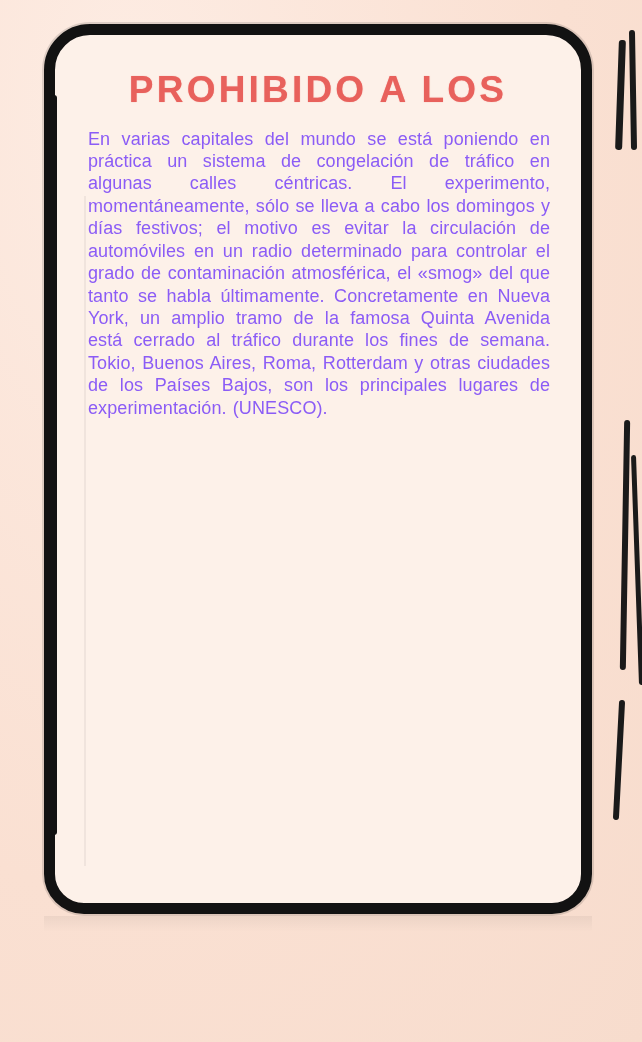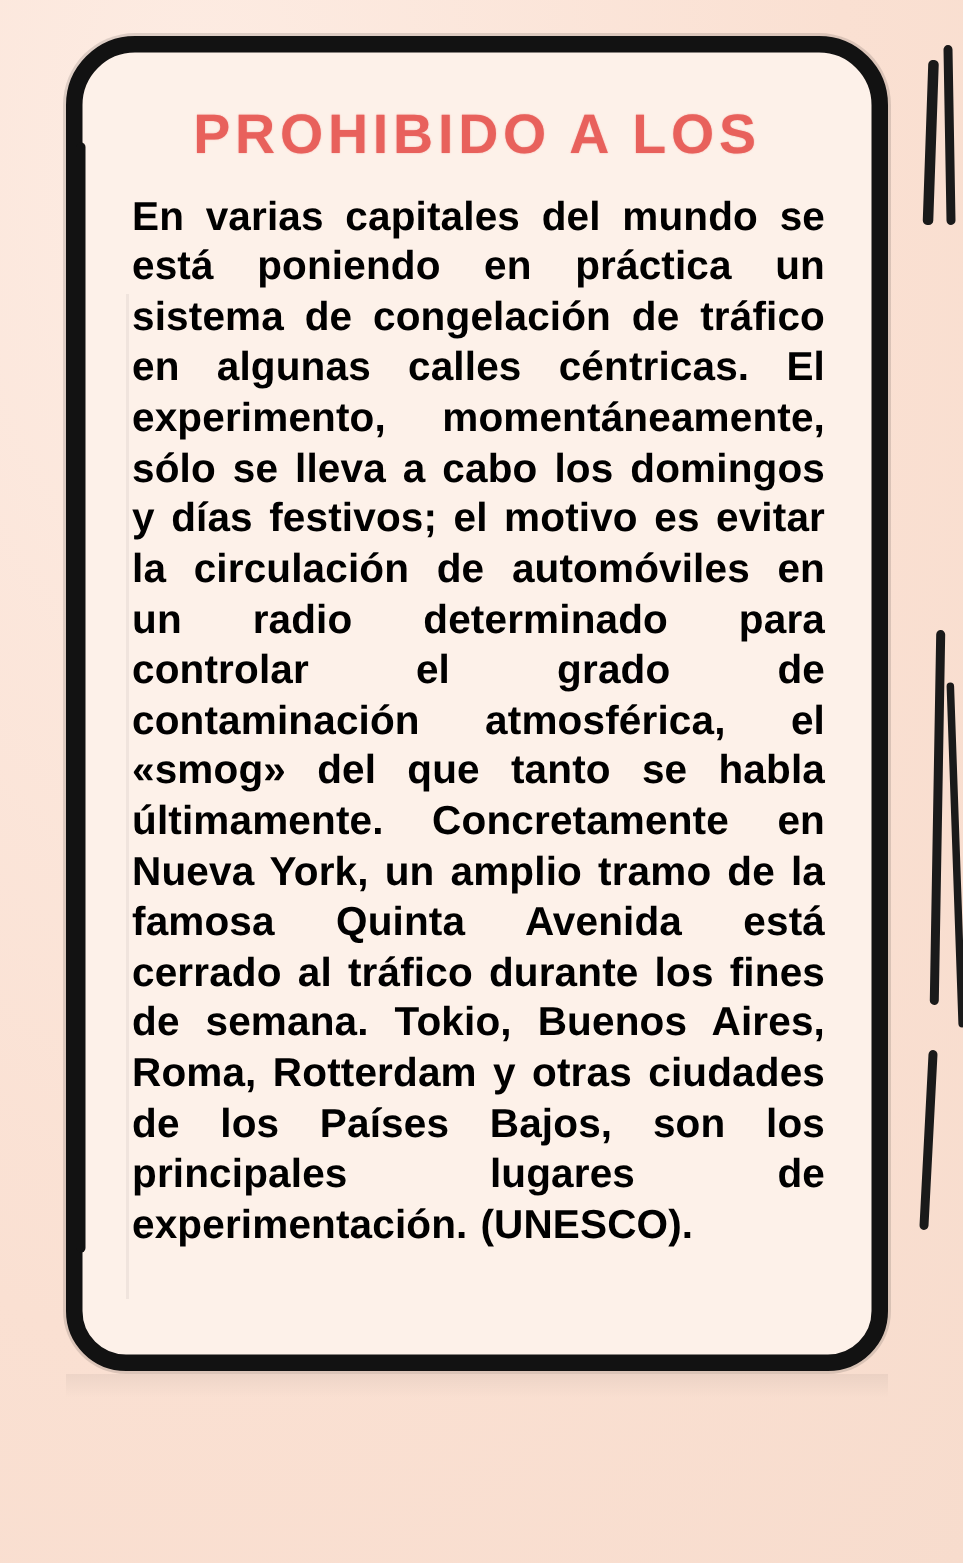--- a/index.html
+++ b/index.html
@@ -95,28 +95,27 @@
   .headline .hl-line { display: block; white-space: nowrap; }
   .hl-line.l1 { letter-spacing: 3.2px; }
   .hl-line.l2 { letter-spacing: 2.4px; }
 
   
   .body-panel {
     margin: 14px 10px 0 22px;
     padding: 0 10px 10px 0;
   }
   .body-text {
-    color: #000000;
-    font-size: 27px;
+    color: #8b5cf6;
+    font-size: 18px;
     line-height: 1.245;
     text-align: justify;
     text-justify: inter-word;
     letter-spacing: 0.1px;
     word-spacing: 1px;
-    font-weight: bold;
   }
   .body-text p { margin: 0; }
 
   
   .col-rule {
     position: absolute;
     left: 18px;
     top: 150px;
     bottom: 26px;
     width: 2px;

